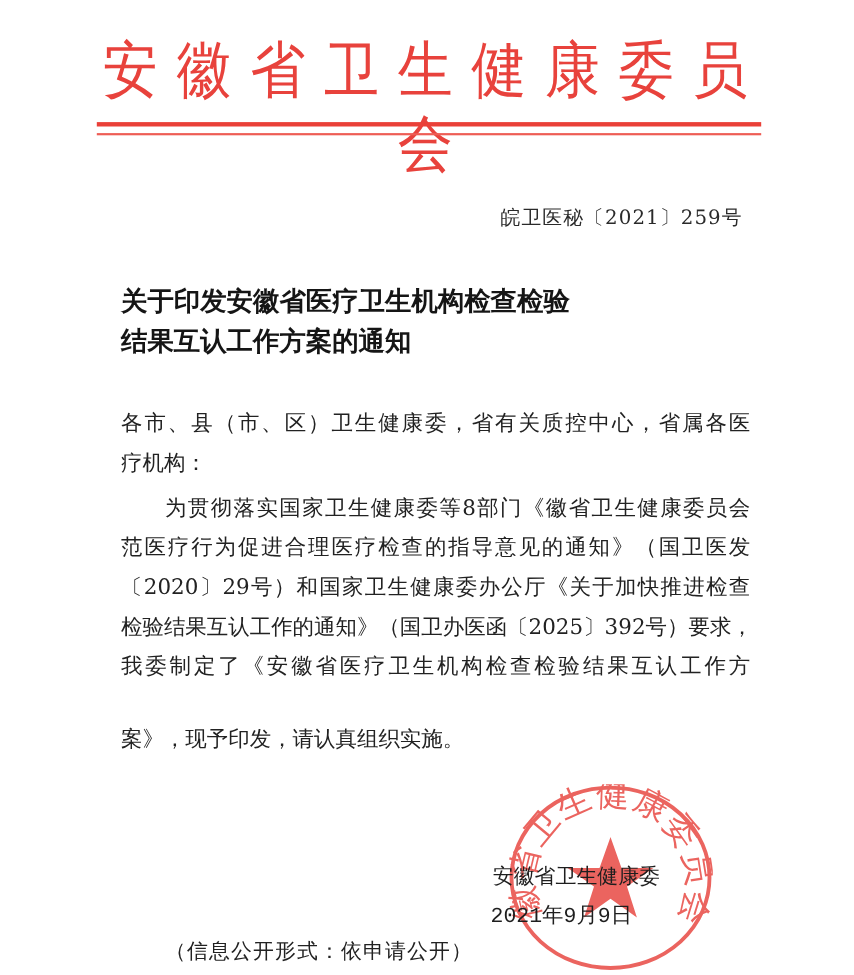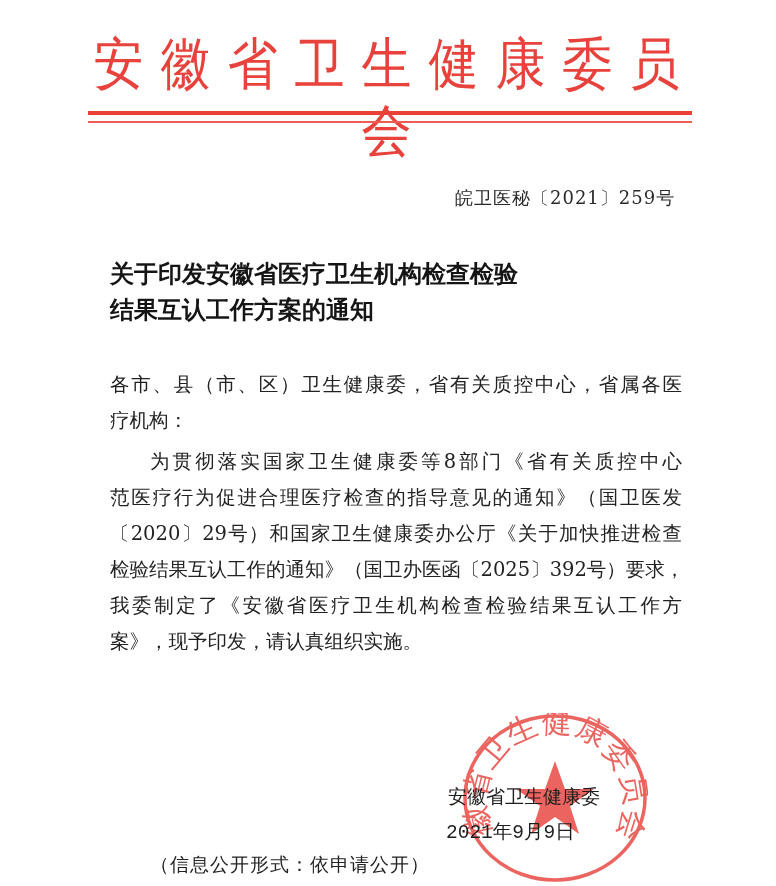--- a/index.html
+++ b/index.html
@@ -140,26 +140,26 @@
   <div class="rule-thin"></div>
 
   <div class="doc-number">皖卫医秘〔2021〕259号</div>
 
   <div class="title l1">关于印发安徽省医疗卫生机构检查检验</div>
   <div class="title l2">结果互认工作方案的通知</div>
 
   <div class="body-line" style="top:373px">各市、县（市、区）卫生健康委，省有关质控中心，省属各医</div>
   <div class="body-line last" style="top:409px">疗机构：</div>
 
-  <div class="body-line indent" style="top:450px">为贯彻落实国家卫生健康委等8部门《省有关质控中心</div>
+  <div class="body-line indent" style="top:450px">为贯彻落实国家卫生健康委等8部门《徽省卫生健康委员会</div>
   <div class="body-line" style="top:486px">范医疗行为促进合理医疗检查的指导意见的通知》（国卫医发</div>
   <div class="body-line" style="top:522px">〔2020〕29号）和国家卫生健康委办公厅《关于加快推进检查</div>
   <div class="body-line" style="top:558px">检验结果互认工作的通知》（国卫办医函〔2025〕392号）要求，</div>
   <div class="body-line" style="top:594px">我委制定了《安徽省医疗卫生机构检查检验结果互认工作方</div>
-  <div class="body-line last" style="top:630px">案》，现予印发，请认真组织实施。</div>
+  <div class="body-line last" style="top:660px">案》，现予印发，请认真组织实施。</div>
 
   <svg class="stamp" viewBox="0 0 186 170" xmlns="http://www.w3.org/2000/svg">
     <defs>
       <path id="stamp-arc" d="M 30,120 A 70,70 0 1,1 156,120"></path>
     </defs>
     <ellipse cx="93" cy="85" rx="90" ry="82" fill="none" stroke="#e84a44" stroke-width="3.5"></ellipse>
     <text font-family="DejaVu Serif, serif" font-size="30" fill="#e84a44" letter-spacing="2">
       <textPath href="#stamp-arc" startOffset="0">徽省卫生健康委员会</textPath>
     </text>
     <g>

